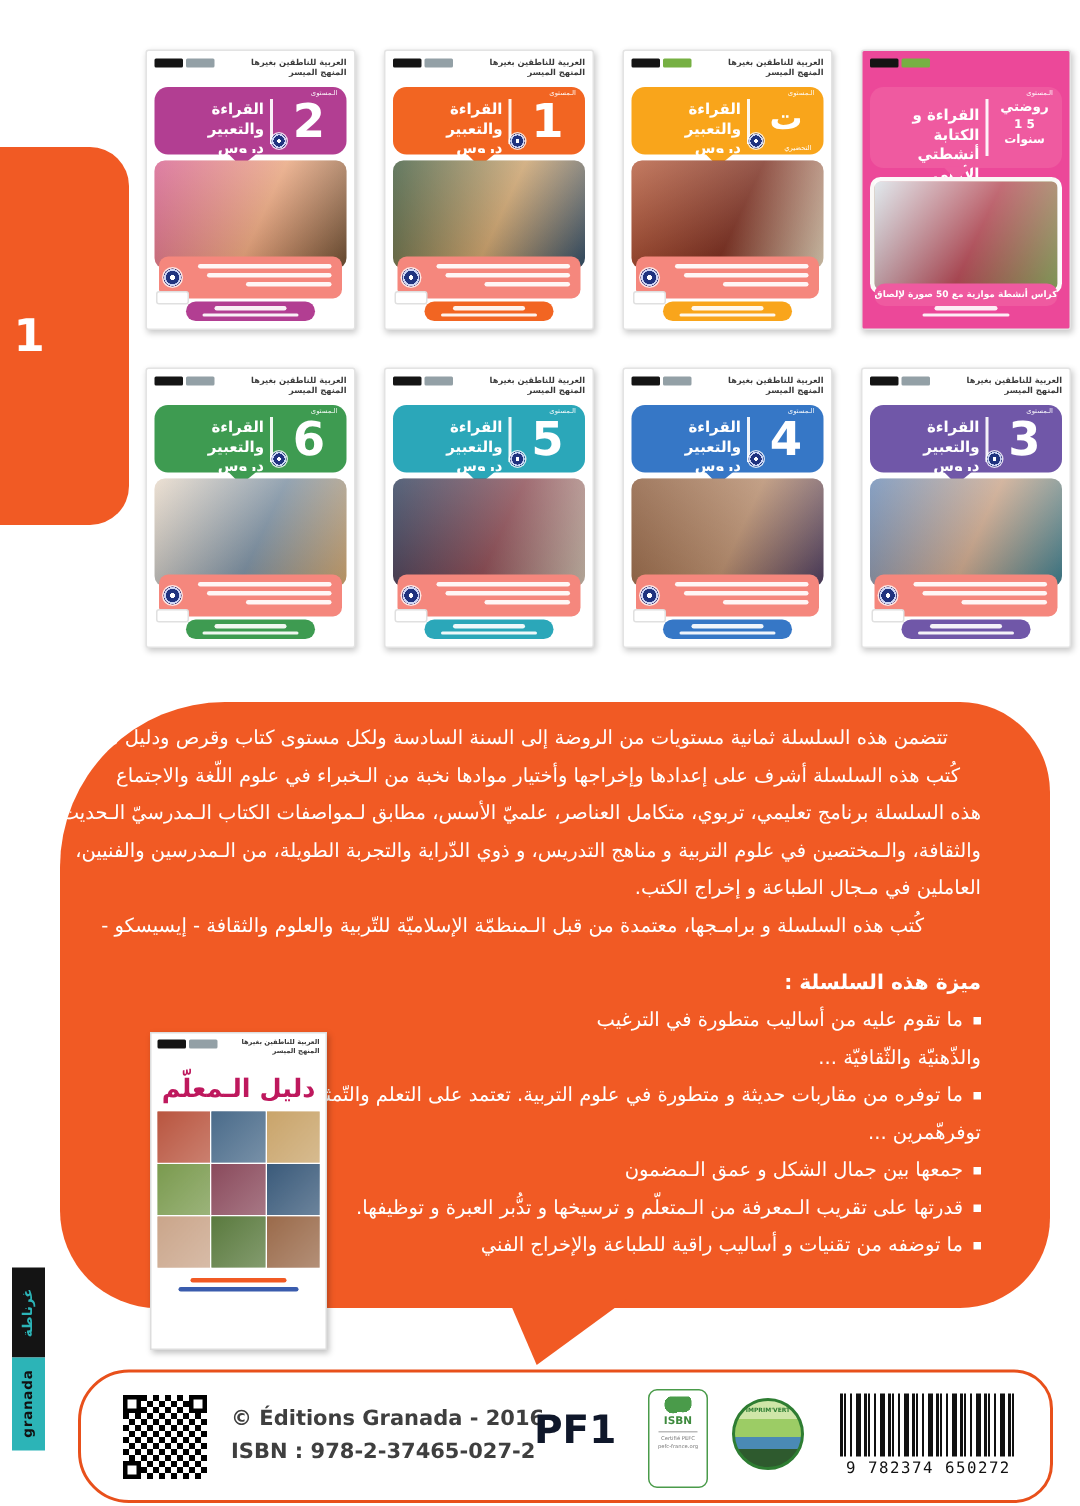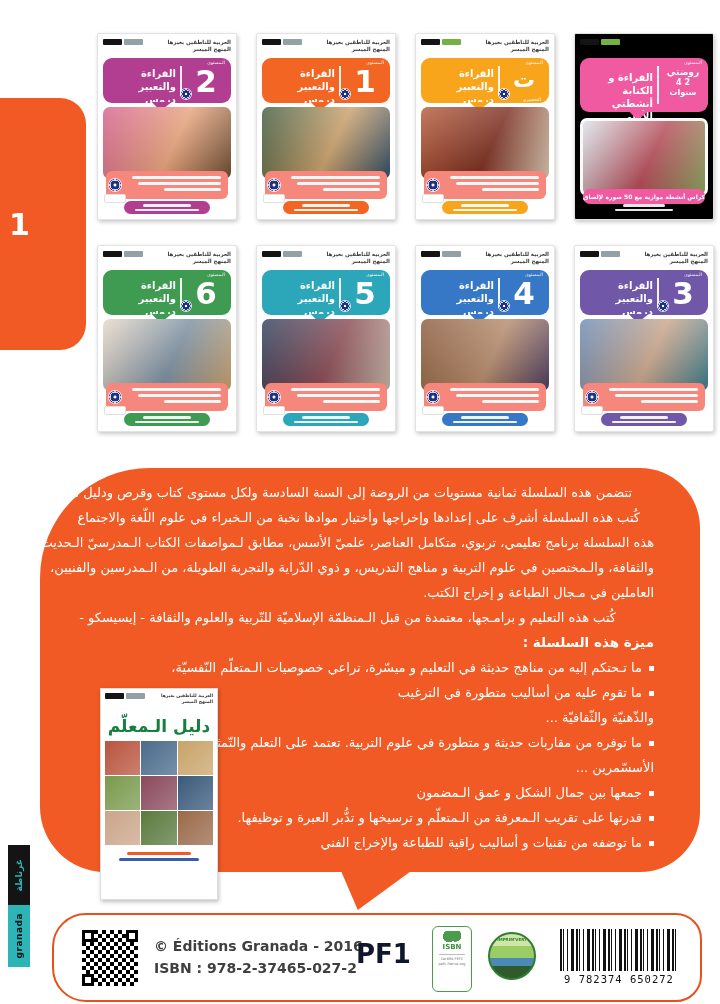--- a/index.html
+++ b/index.html
@@ -9,21 +9,21 @@
   
   .level-tab{position:absolute;left:0;top:98px;width:86px;height:252px;background:#F15A24;
     border-radius:0 26px 26px 0;display:flex;align-items:center;}
   .level-tab span{color:#fff;font-size:30px;font-weight:bold;margin-left:9px;}
 
   
   .covers{position:absolute;left:97px;top:33px;width:622px;display:flex;flex-wrap:wrap;
     column-gap:19px;row-gap:25px;}
   .card{width:140px;height:187px;background:#fff;border:1px solid #e3e3e3;border-radius:2px;
     box-shadow:1px 2px 4px rgba(0,0,0,.22);box-sizing:border-box;padding:5px;position:relative;}
-  .card.kg{background:#000000;}
+  .card.kg{background:#ec4899;}
   .cover-top{display:flex;justify-content:space-between;align-items:flex-start;height:16px;}
   .chips{display:flex;gap:2px;}
   .chip{display:inline-block;width:19px;height:6px;border-radius:1px;}
   .chip.c1{background:#141414;}
   .chead{font-size:5.5px;line-height:7px;font-weight:bold;color:#3B3B3B;text-align:right;}
   .cbubble{position:relative;margin-top:3px;height:45px;border-radius:9px;display:flex;
     color:#fff;padding:0 5px;box-sizing:border-box;}
   .btext{flex:1;padding-top:9px;text-align:right;font-weight:bold;font-size:10px;line-height:13px;}
   .bdiv{width:2px;height:30px;background:rgba(255,255,255,.92);align-self:center;margin:0 4px;}
   .bnum{width:40px;position:relative;text-align:center;}
@@ -60,30 +60,30 @@
     border-radius:110px 60px 60px 65px;color:#fff;box-sizing:border-box;
     padding:12px 46px 0 40px;z-index:1;}
   .bubble-tail{position:absolute;left:332px;top:866px;width:86px;height:44px;background:#F15A24;
     clip-path:polygon(8% 0,100% 0,30% 100%);z-index:1;}
   .p-line,.f-line{direction:rtl;text-align:right;white-space:nowrap;font-size:13px;
     height:25px;line-height:25px;}
   .p-line.ind1{padding-right:22px;}
   .p-line.ind2{padding-right:14px;}
   .p-line.ind3{padding-right:38px;}
   .f-head{direction:rtl;text-align:right;font-weight:bold;font-size:13.5px;height:25px;
-    line-height:25px;}
+    line-height:25px;margin-top:13px;}
   .bullet-sq{display:inline-block;width:5px;height:5px;background:#fff;margin-left:7px;
     vertical-align:1px;}
 
   
   .guide{position:absolute;left:100px;top:688px;width:118px;height:212px;background:#fff;
     border:1px solid #ddd;box-shadow:1px 2px 4px rgba(0,0,0,.25);z-index:5;
     box-sizing:border-box;padding:4px;}
   .guide .chead{font-size:4.5px;line-height:6px;}
-  .guide-title{color:#15803d;font-size:17px;font-weight:bold;text-align:center;margin-top:7px;
+  .guide-title{color:#be185d;font-size:17px;font-weight:bold;text-align:center;margin-top:7px;
     direction:rtl;}
   .guide-photo{margin-top:5px;height:104px;display:grid;grid-template-columns:1fr 1fr 1fr;
     grid-template-rows:1fr 1fr 1fr;gap:1px;}
   .guide-photo i{display:block;}
   .guide-foot{margin-top:7px;}
   .guide-foot .sk1{display:block;width:60%;height:3px;background:#F15A24;border-radius:2px;margin:0 auto 3px;}
   .guide-foot .sk2{display:block;width:74%;height:3px;background:#3A5CAD;border-radius:2px;margin:0 auto;}
 
   
   .brand{position:absolute;left:8px;top:845px;width:22px;z-index:6;}
@@ -258,21 +258,21 @@
       </div>
       <div class="cbubble" style="background:#EF5AA0;height:54px">
         <div class="btext" dir="rtl" style="padding-top:13px">
           <div>القراءة و الكتابة</div>
           <div>أنشطتي الأولى</div>
         </div>
         <div class="bdiv" style="height:38px"></div>
         <div class="bnum">
           <span class="lvl" dir="rtl">الـمستوى</span>
           <div dir="rtl" style="margin-top:9px;font-weight:bold;font-size:9px;line-height:11px">روضتي</div>
-          <div style="font-weight:bold;font-size:8px;line-height:10px">4 2</div>
+          <div style="font-weight:bold;font-size:8px;line-height:10px">1 5</div>
           <div dir="rtl" style="font-weight:bold;font-size:8px;line-height:10px">سنوات</div>
         </div>
         <span class="ctail" style="background:#EF5AA0"></span>
       </div>
       <div class="cphoto" style="background:linear-gradient(115deg, #d9e3e8 0%, #b54a56 55%, #8aa55e 100%);margin-top:6px"></div>
       <div class="kgband" dir="rtl">كراس أنشطة موازية مع 50 صورة لإلصاق</div>
       <div class="kgfoot">
         <i class="sk" style="width:55%"></i>
         <i class="sk" style="width:75%"></i>
       </div>
@@ -431,29 +431,28 @@
       </div>
     </div>
 
   <div class="bubble" dir="rtl">
     <div id="paras">
         <div class="p-line ind1">تتضمن هذه السلسلة ثمانية مستويات من الروضة إلى السنة السادسة ولكل مستوى كتاب وقرص ودليل معلم.</div>
         <div class="p-line ind2">كُتب هذه السلسلة أشرف على إعدادها وإخراجها وأختيار موادها نخبة من الـخبراء في علوم اللّغة والاجتماع</div>
         <div class="p-line">هذه السلسلة برنامج تعليمي، تربوي، متكامل العناصر، علميّ الأسس، مطابق لـمواصفات الكتاب الـمدرسيّ الـحديث</div>
         <div class="p-line">والثقافة، والـمختصين في علوم التربية و مناهج التدريس، و ذوي الدّراية والتجربة الطويلة، من الـمدرسين والفنيين،</div>
         <div class="p-line">العاملين في مـجال الطباعة و إخراج الكتب.</div>
-        <div class="p-line ind3">كُتب هذه التعليم و برامـجها، معتمدة من قبل الـمنظمّة الإسلاميّة للتّربية والعلوم والثقافة - إيسيسكو -</div>
+        <div class="p-line ind3">كُتب هذه السلسلة و برامـجها، معتمدة من قبل الـمنظمّة الإسلاميّة للتّربية والعلوم والثقافة - إيسيسكو -</div>
       </div>
     <div class="f-head">ميزة هذه السلسلة :</div>
     <div id="features">
-        <div class="f-line"><span class="bullet-sq"></span>ما تـحتكم إليه من مناهج حديثة في التعليم و ميسّرة، تراعي خصوصيات الـمتعلّم النّفسيّة،</div>
         <div class="f-line"><span class="bullet-sq"></span>ما تقوم عليه من أساليب متطورة في الترغيب</div>
         <div class="f-line">والذّهنيّة والثّقافيّة ...</div>
         <div class="f-line"><span class="bullet-sq"></span>ما توفره من مقاربات حديثة و متطورة في علوم التربية. تعتمد على التعلم والتّمثيل</div>
-        <div class="f-line">الأسسّمرين ...</div>
+        <div class="f-line">توفرهّمرين ...</div>
         <div class="f-line"><span class="bullet-sq"></span>جمعها بين جمال الشكل و عمق الـمضمون</div>
         <div class="f-line"><span class="bullet-sq"></span>قدرتها على تقريب الـمعرفة من الـمتعلّم و ترسيخها و تدُّبر العبرة و توظيفها.</div>
         <div class="f-line"><span class="bullet-sq"></span>ما توضفه من تقنيات و أساليب راقية للطباعة والإخراج الفني</div>
       </div>
   </div>
   <div class="bubble-tail"></div>
 
   <div class="guide">
     <div class="cover-top">
       <div class="chips">

